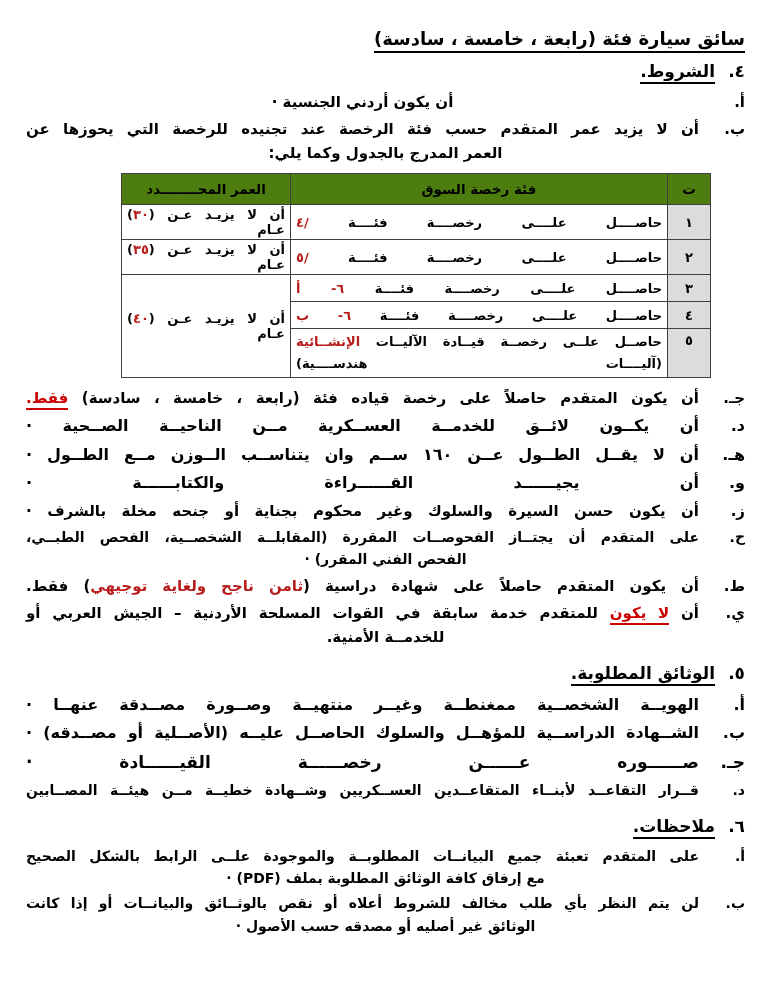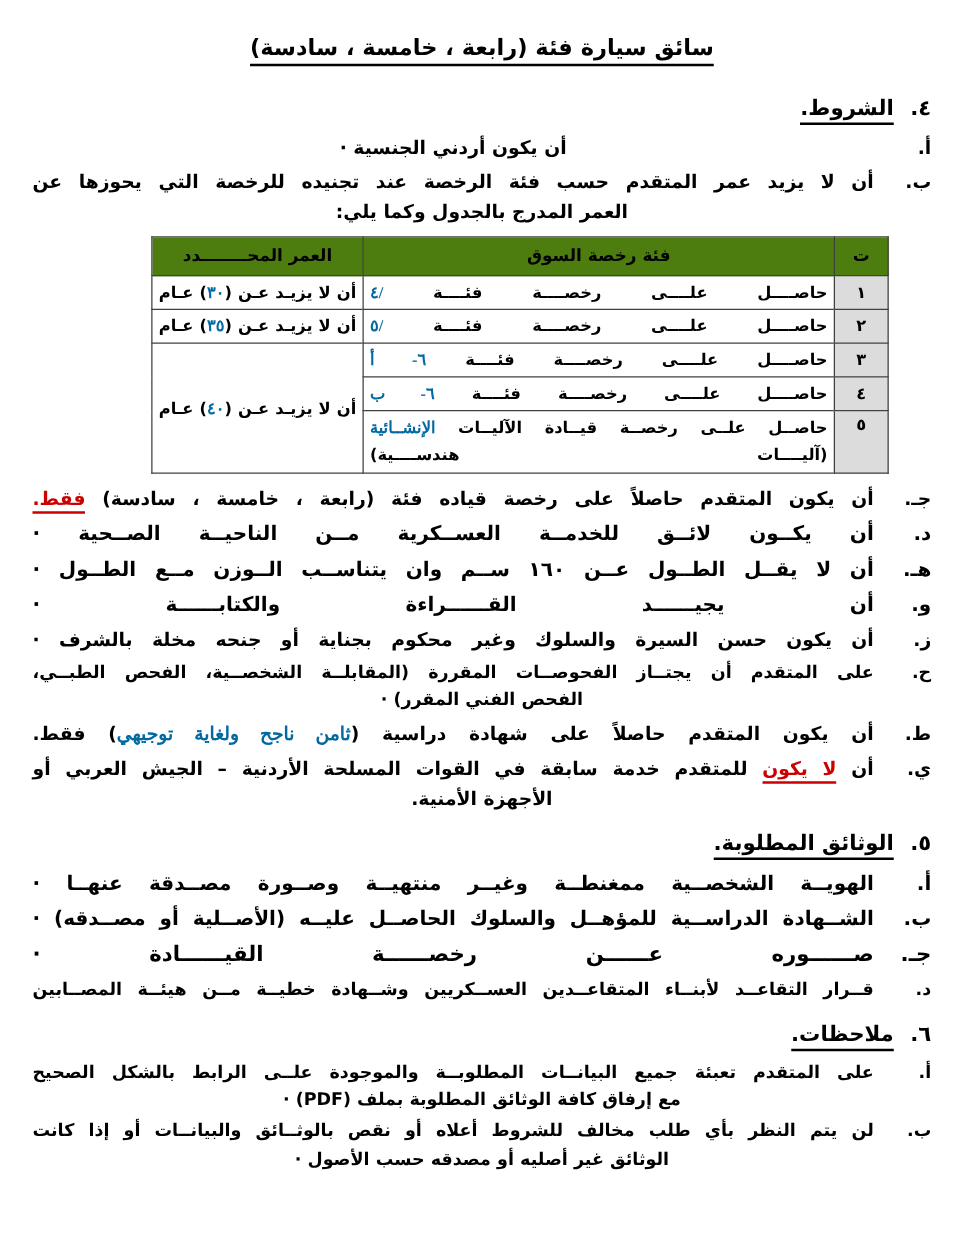--- a/index.html
+++ b/index.html
@@ -2,38 +2,38 @@
 <html lang="ar" dir="rtl"><head>
 <meta charset="utf-8">
 <style>
   html,body{margin:0;padding:0;background:#ffffff;}
   .page{
     width:768px;height:994px;background:#ffffff;overflow:hidden;
     direction:rtl;color:#000;
     font-family:"DejaVu Sans",sans-serif;font-weight:700;
     padding:28px 23px 0 26px;box-sizing:border-box;
   }
-  .title{text-align:center;font-size:18px;margin-bottom:28px;}
+  .title{font-size:18px;margin-bottom:12px;}
   .title .u{border-bottom:2px solid #000;padding-bottom:2px;}
   .u{border-bottom:2px solid #000;padding-bottom:1px;}
   .sec-head{display:flex;align-items:baseline;font-size:17px;margin:10px 0 6px 0;}
   .sec-num{flex:0 0 30px;}
   .item{margin:3px 0;}
   .ln{line-height:1.6;}
   .first{display:flex;}
   .marker{flex:0 0 46px;}
   .itxt{flex:1 1 auto;min-width:0;}
   .ra{text-align:center;}
   .jl{text-align:justify;text-align-last:justify;}
   .cont{text-align:center;line-height:1.6;}
   .fz14{font-size:14px;}
   .fz15{font-size:15px;}
   .fz16{font-size:16px;}
   .fz17{font-size:17px;}
-  .red{color:#0369a1;font-family:Liberation Serif, serif;}
+  .red{color:#b91c1c;}
   .redu{color:#CC0000;border-bottom:2px solid #CC0000;padding-bottom:1px;}
   
   .tblwrap{margin:8px 0 8px 0;padding-left:120px;}
   table.tbl{
     border-collapse:collapse;width:568px;table-layout:fixed;
     font-size:13px;margin-right:34px;
   }
   table.tbl td{border:1.5px solid #404040;padding:2px 5px;vertical-align:middle;}
   td.idx{width:32px;text-align:center;background:#DCDCDC;}
   td.cat{width:366px;text-align:justify;text-align-last:justify;}
@@ -160,21 +160,21 @@
       <span class="marker">ط.</span>
       <span class="itxt jl"><span>أن يكون المتقدم حاصلاً على شهادة دراسية (</span><span class="red">ثامن ناجح ولغاية توجيهي</span><span>) فقط.</span></span>
     </div>
   </div>
 
   <div class="item fz15">
     <div class="ln first">
       <span class="marker">ي.</span>
       <span class="itxt jl"><span>أن </span><span class="redu">لا يكون</span><span> للمتقدم خدمة سابقة في القوات المسلحة الأردنية – الجيش العربي أو</span></span>
     </div>
-    <div class="ln cont">الأجهزة الأمنية.</div>
+    <div class="ln cont">للخدمــة الأمنية.</div>
   </div>
 
   <div class="sec-head" style="margin-top:14px;">
     <span class="sec-num">٥.</span>
     <span class="u">الوثائق المطلوبة.</span>
   </div>
 
   <div class="item fz16">
     <div class="ln first">
       <span class="marker">أ.</span>

